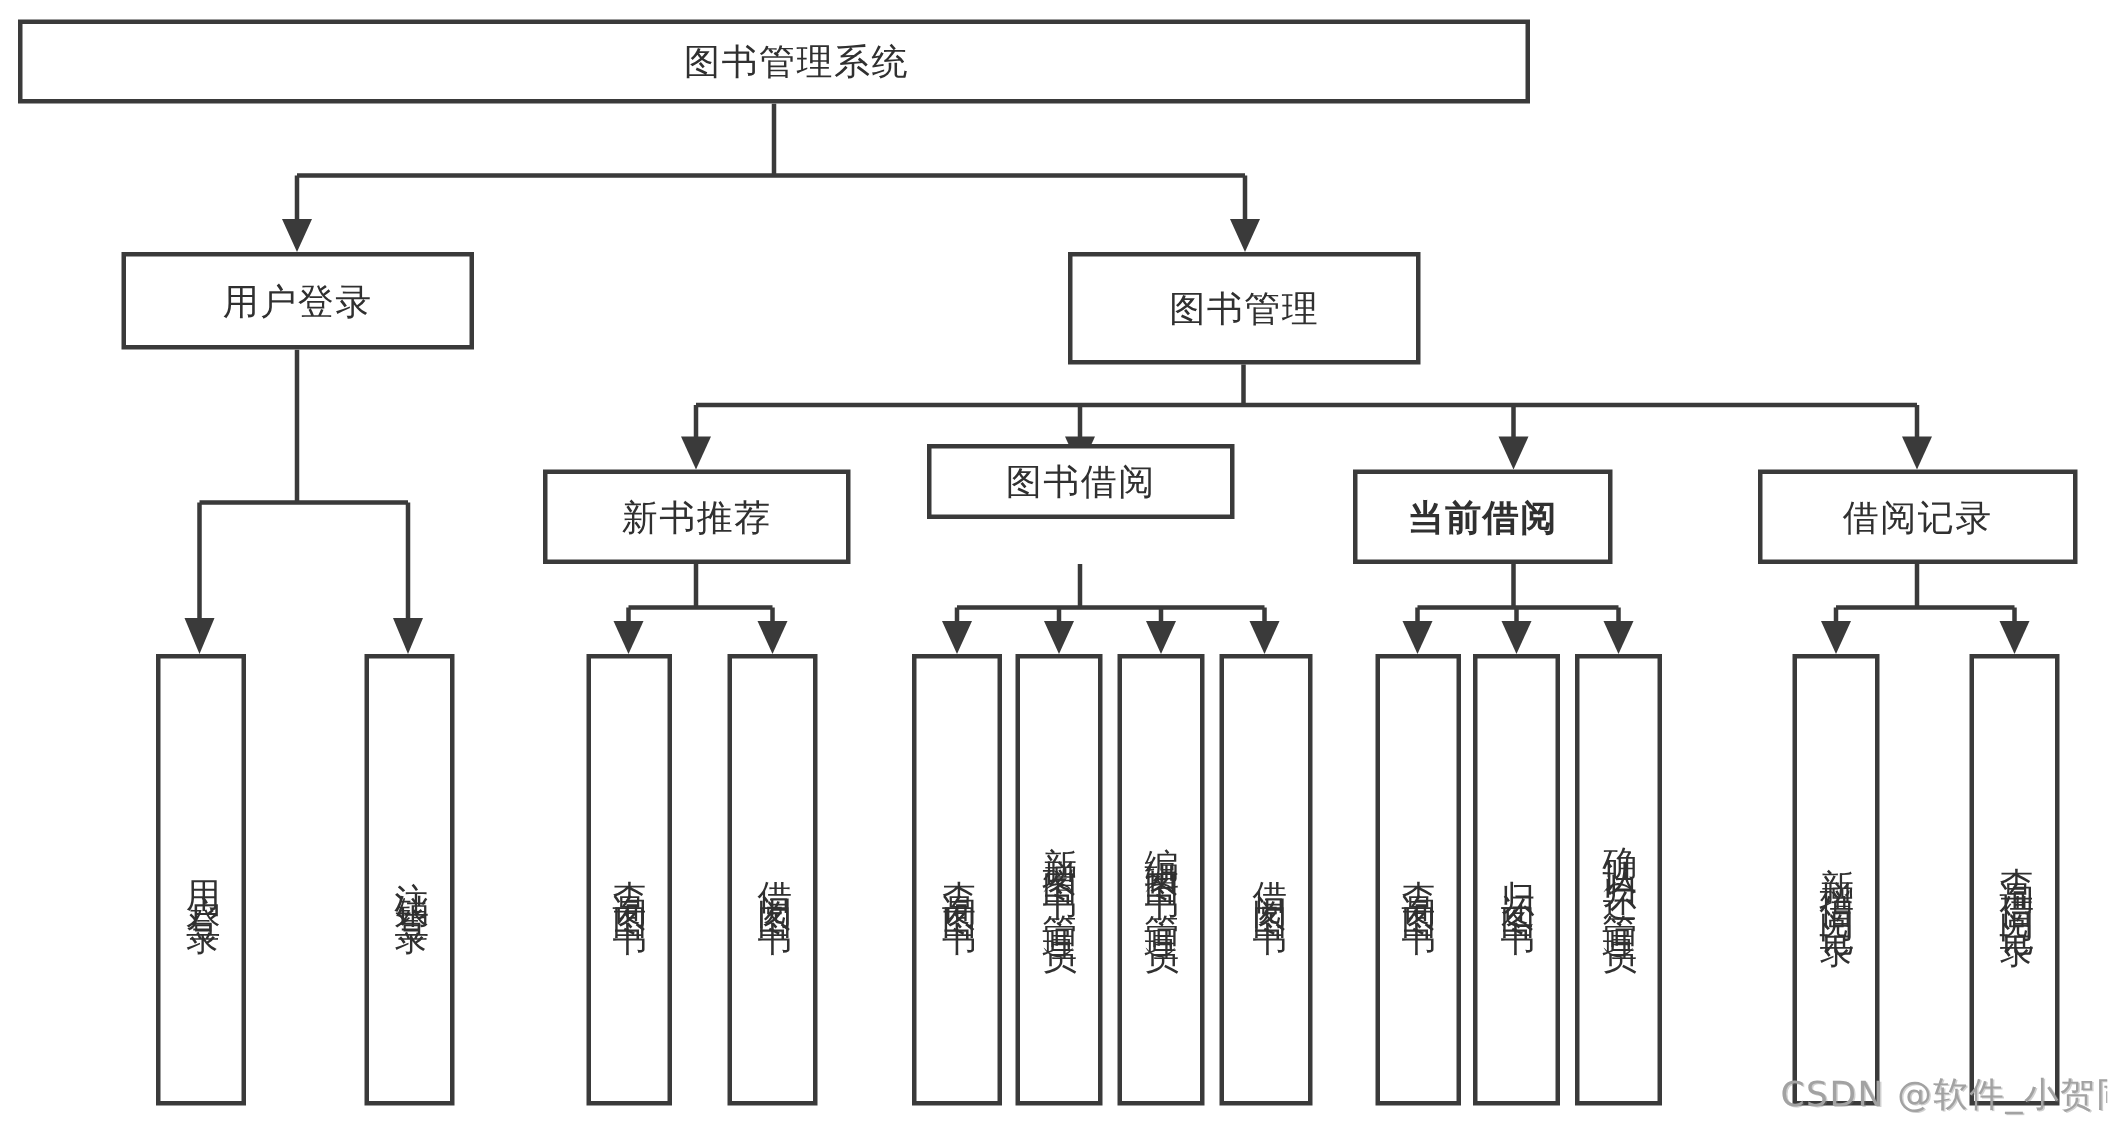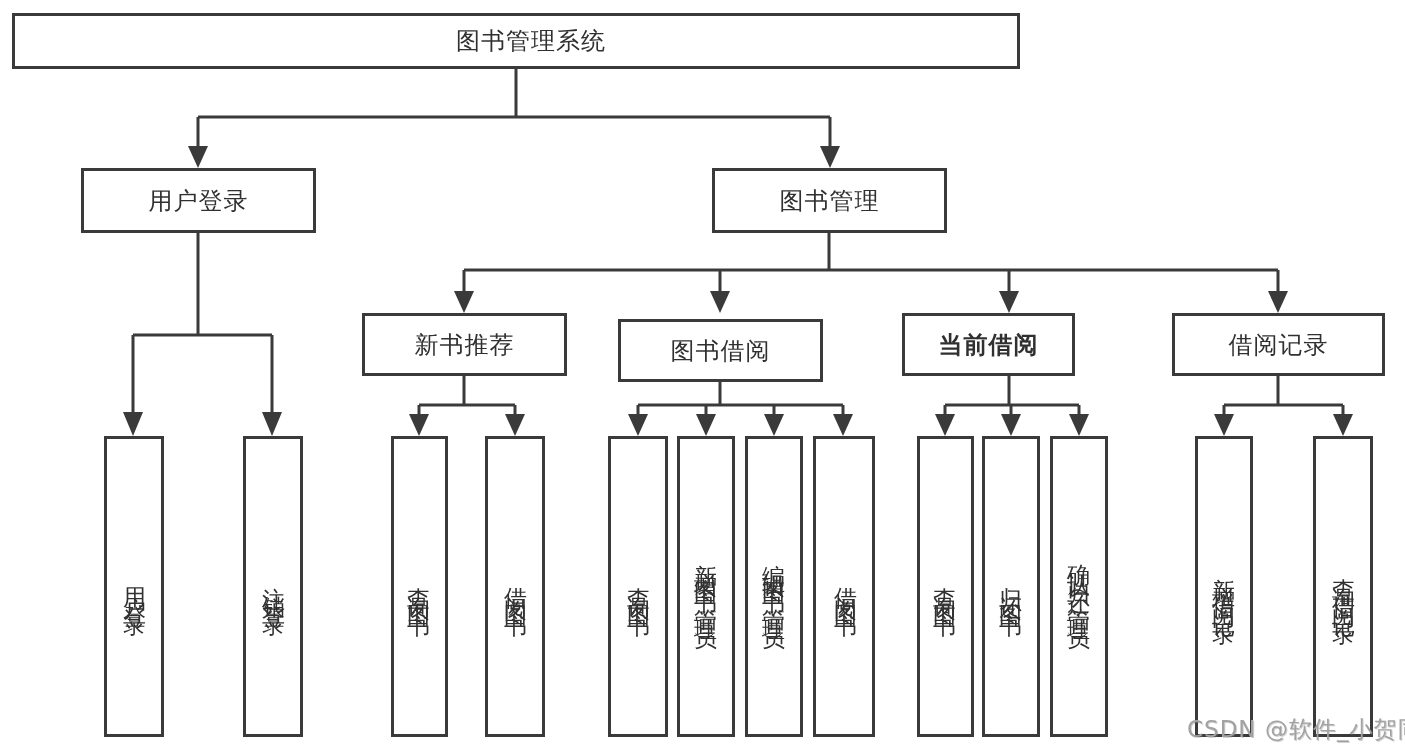--- a/index.html
+++ b/index.html
@@ -25,23 +25,23 @@
     display: flex;
     align-items: center;
     justify-content: center;
     font-size: 24px;
     letter-spacing: 1px;
     color: #303030;
     z-index: 2;
   }
   #node-root        { left: 12px;   top: 13px;  width: 1008px; height: 56px; padding-left: 30px; }
   #node-login       { left: 81px;   top: 168px; width: 235px;  height: 65px; }
-  #node-management  { left: 712px;  top: 168px; width: 235px;  height: 65px; }
+  #node-management  { left: 712px;  top: 168px; width: 235px;  height: 75px; }
   #node-section-0   { left: 362px;  top: 313px; width: 205px;  height: 63px; }
-  #node-section-1   { left: 618px;  top: 319px; width: 205px;  height: 63px; text-align: right; }
+  #node-section-1   { left: 618px;  top: 296px; width: 205px;  height: 50px; text-align: right; }
   #node-section-2   { left: 902px;  top: 313px; width: 173px;  height: 63px; font-weight: bold; }
   #node-section-3   { left: 1172px; top: 313px; width: 213px;  height: 63px; }
   .leaf {
     position: absolute;
     top: 436px;
     height: 301px;
     background: #ffffff;
     border: 3px solid #3a3a3a;
     writing-mode: vertical-rl;
     text-orientation: mixed;

